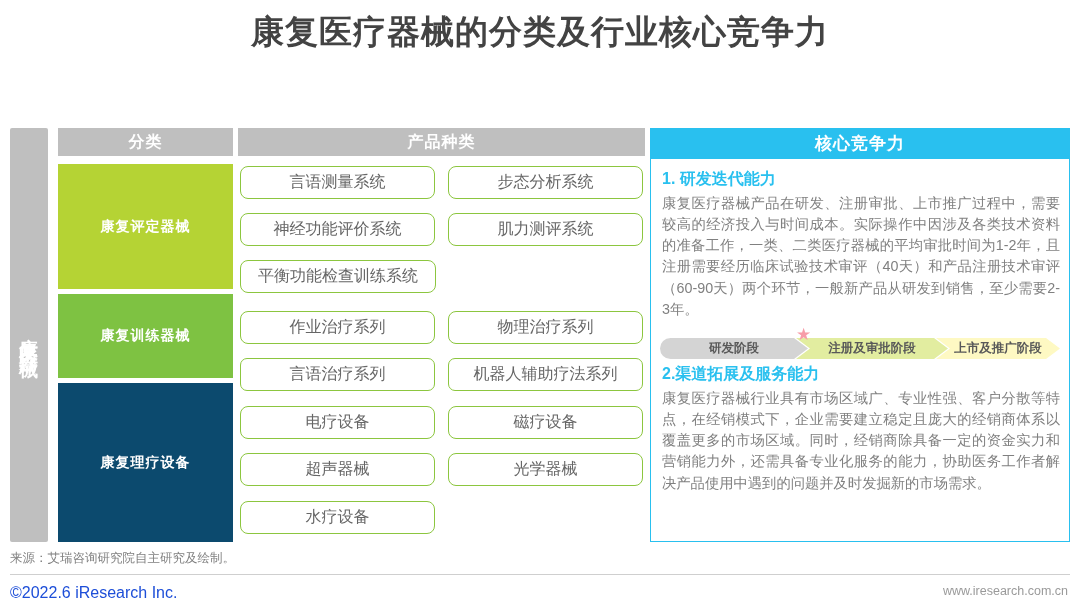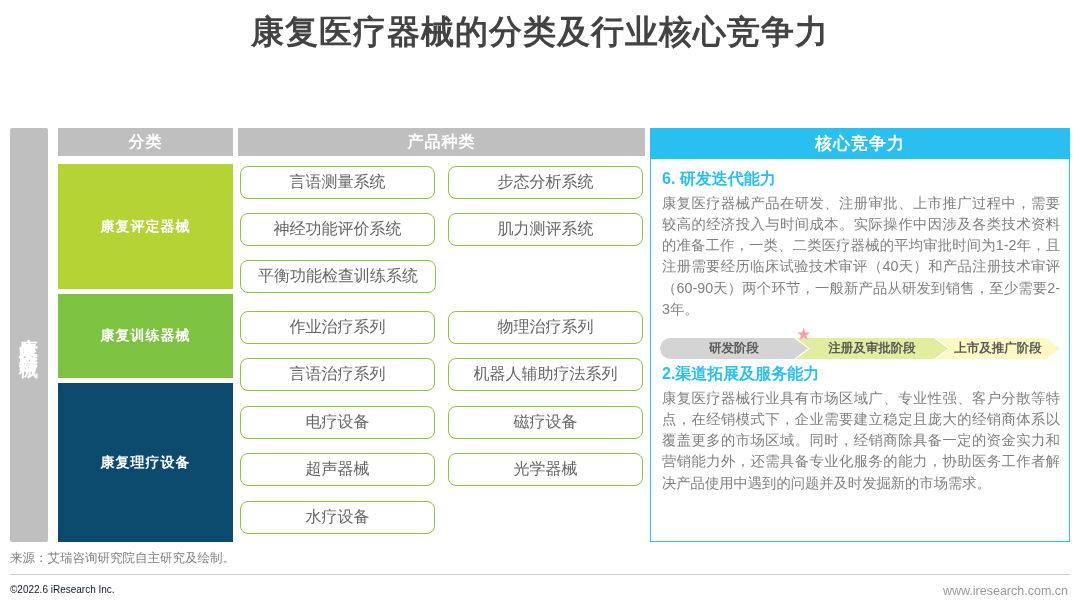--- a/index.html
+++ b/index.html
@@ -109,21 +109,21 @@
     white-space: nowrap;
   }
   .pill.left  { left: 240px; width: 195px; }
   .pill.right { left: 448px; width: 195px; }
   .pill.wide  { left: 240px; width: 196px; }
 
   .pill.r0 { top: 46px; }
   .pill.r1 { top: 93px; }
   .pill.r2 { top: 140px; text-align: right; }
   .pill.r3 { top: 191px; }
-  .pill.r4 { top: 238px; }
+  .pill.r4 { top: 238px; border-radius: 7px; }
   .pill.r5 { top: 286px; }
   .pill.r6 { top: 333px; }
   .pill.r7 { top: 381px; }
 
   
   .panel {
     position: absolute;
     left: 650px;
     top: 8px;
     width: 420px;
@@ -230,22 +230,22 @@
     left: 10px;
     top: 574px;
     width: 1060px;
     height: 1px;
     background: #cfcfcf;
   }
   .copy {
     position: absolute;
     left: 10px;
     top: 584px;
-    font-size: 10px;
-    color: #0f172a;
+    font-size: 16px;
+    color: #1d4ed8;
   }
   .site {
     position: absolute;
     right: 12px;
     top: 584px;
     font-size: 12.5px;
     color: #9a9a9a;
   }
 </style>
 </head>
@@ -278,21 +278,21 @@
   <div class="pill left r5">电疗设备</div>
   <div class="pill right r5">磁疗设备</div>
   <div class="pill left r6">超声器械</div>
   <div class="pill right r6">光学器械</div>
   <div class="pill left r7">水疗设备</div>
 
   <div class="panel">
     <div class="panel-head">核心竞争力</div>
     <div class="panel-body">
 
-      <div class="sec-title">6. 研发迭代能力</div>
+      <div class="sec-title">1. 研发迭代能力</div>
       <p class="sec-body">康复医疗器械产品在研发、注册审批、上市推广过程中，需要较高的经济投入与时间成本。实际操作中因涉及各类技术资料的准备工作，一类、二类医疗器械的平均审批时间为1-2年，且注册需要经历临床试验技术审评（40天）和产品注册技术审评（60-90天）两个环节，一般新产品从研发到销售，至少需要2-3年。</p>
 
       <div class="stagebar-wrap">
         <div class="stagebar">
           <div class="seg s0">研发阶段</div>
           <div class="seg s1">注册及审批阶段</div>
           <div class="seg s2">上市及推广阶段</div>
         </div>
         <div class="star">★</div>
       </div>

